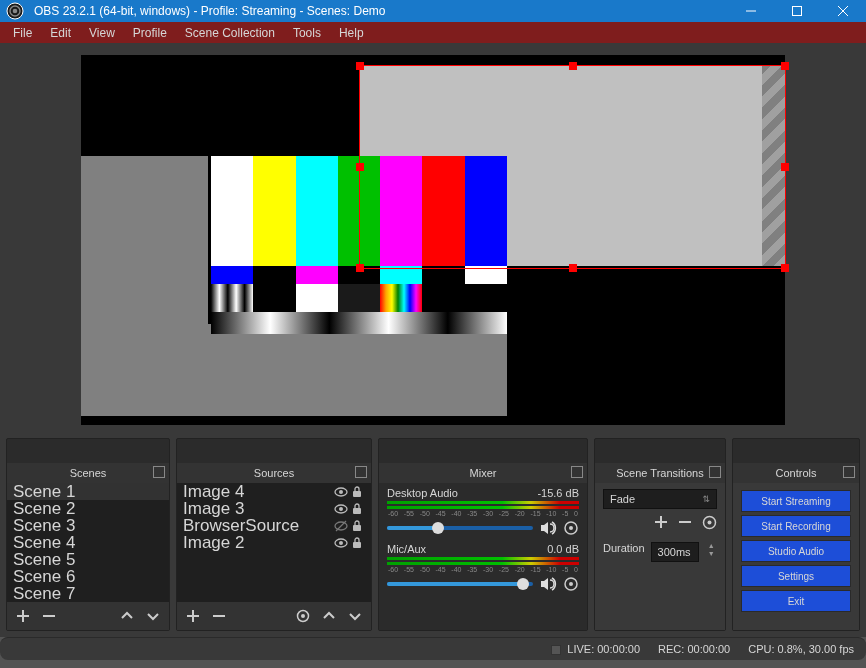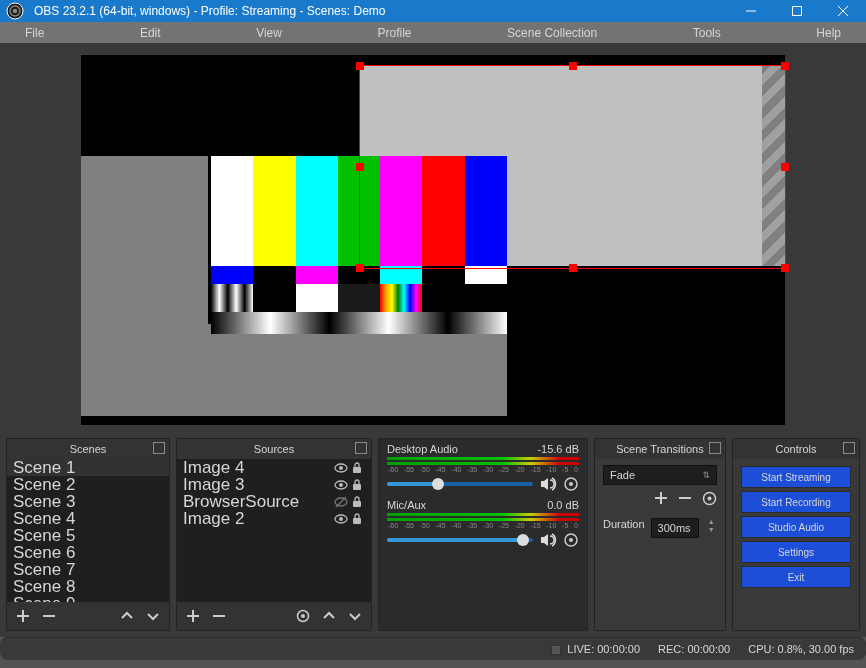--- a/index.html
+++ b/index.html
@@ -6,21 +6,21 @@
 body { background: #535353; width: 866px; height: 668px; overflow: hidden; }
 
 
 .titlebar { background: #1979ca; height: 22px; display: flex; align-items: center; color: #fff; font-size: 12px; }
 .titlebar .app-icon { width: 30px; height: 30px; display: flex; align-items: center; justify-content: center; }
 .titlebar .title { flex: 1; padding-left: 4px; }
 .titlebar .win-btns { display: flex; }
 .titlebar .win-btn { width: 46px; height: 30px; display: flex; align-items: center; justify-content: center; }
 
 
-.menubar { background: #737373; height: 21px; display: flex; align-items: center; padding: 0 16px; justify-content: space-between; }
+.menubar { background: #7f1d1d; height: 21px; display: flex; align-items: center; padding: 0 4px; }
 .menubar .menu-item { color: #d6d6d6; font-size: 12px; padding: 2px 9px; cursor: default; }
 
 
 .preview-area { background: #393939; height: 389px; display: flex; align-items: center; justify-content: center; position: relative; }
 .canvas { width: 704px; height: 370px; background: #000; position: relative; margin-top: 4px; }
 .canvas .gray1 { position: absolute; left: 0; top: 101px; width: 127px; height: 170px; background: #808080; }
 .canvas .gray2 { position: absolute; left: 0; top: 269px; width: 426px; height: 92px; background: #808080; }
 .canvas .gray3 { position: absolute; left: 278px; top: 11px; width: 426px; height: 200px; background: #c0c0c0; }
 .canvas .stripes { position: absolute; left: 681px; top: 11px; width: 23px; height: 200px;
   background: repeating-linear-gradient(-45deg, #a0a0a0 0 8px, #808080 8px 16px); }
@@ -35,21 +35,21 @@
 .bars .row4 { height: 22px; }
 .rainbow { background: linear-gradient(90deg,red,orange,yellow,green,cyan,blue,magenta,red); }
 .grays { background: linear-gradient(90deg,#000,#fff,#000,#fff,#000,#fff); }
 
 .selection { position: absolute; left: 278px; top: 10px; width: 427px; height: 204px; border: 1px solid #ff0000; pointer-events: none; }
 .handle { position: absolute; width: 8px; height: 8px; background: #ff0000; }
 
 
 .dock { background: #393939; height: 205px; padding: 6px; display: flex; gap: 6px; }
 .panel { background: #2b2b2b; border: 1px solid #222; border-radius: 2px; display: flex; flex-direction: column; position: relative; }
-.panel-header { background: #333; height: 20px; color: #d6d6d6; font-size: 11px; display: flex; align-items: center; justify-content: center; position: relative; }
+.panel-header { background: #333; height: 20px; color: #d6d6d6; font-size: 11px; display: flex; align-items: center; justify-content: center; position: relative; margin-top: 24px; }
 .panel-header .pop { position: absolute; right: 4px; top: 3px; width: 12px; height: 12px; border: 1px solid #888; }
 .panel-body { flex: 1; overflow: hidden; background: #1f1f1f; }
 .panel-footer { height: 28px; background: #333; display: flex; align-items: center; padding: 0 4px; gap: 2px; }
 .ftr-btn { width: 24px; height: 22px; display: flex; align-items: center; justify-content: center; color: #ccc; font-size: 15px; }
 .spacer { flex: 1; }
 
 .list-item { height: 17px; color: #d6d6d6; font-size: 17px; padding: 1px 6px; display: flex; align-items: center; }
 .list-item.selected { background: #323232; }
 .src-icons { margin-left: auto; display: flex; gap: 3px; color: #aaa; align-items: center; }
 .src-icons span { width: 14px; text-align: center; font-size: 11px; }
@@ -318,20 +318,24 @@
         </div>
       <div class="ftr-btn">
           <svg width="12" height="12">
             <polyline points="1,4 6,9 11,4" fill="none" stroke="#ccc" stroke-width="2"></polyline>
           </svg>
         </div>
     </div>
   </div>
 
   <div class="panel" style="width:210px">
+    <div class="panel-header">
+      <span>Mixer</span>
+      <div class="pop"></div>
+    </div>
     <div class="panel-body" id="mixer-body" style="background:#2b2b2b">
         <div class="mixer-ch">
           <div class="mixer-top">
             <span>Desktop Audio</span>
             <span>-15.6 dB</span>
           </div>
           <div class="meter">
             <div class="meter-fill"></div>
           </div>
           <div class="meter">

